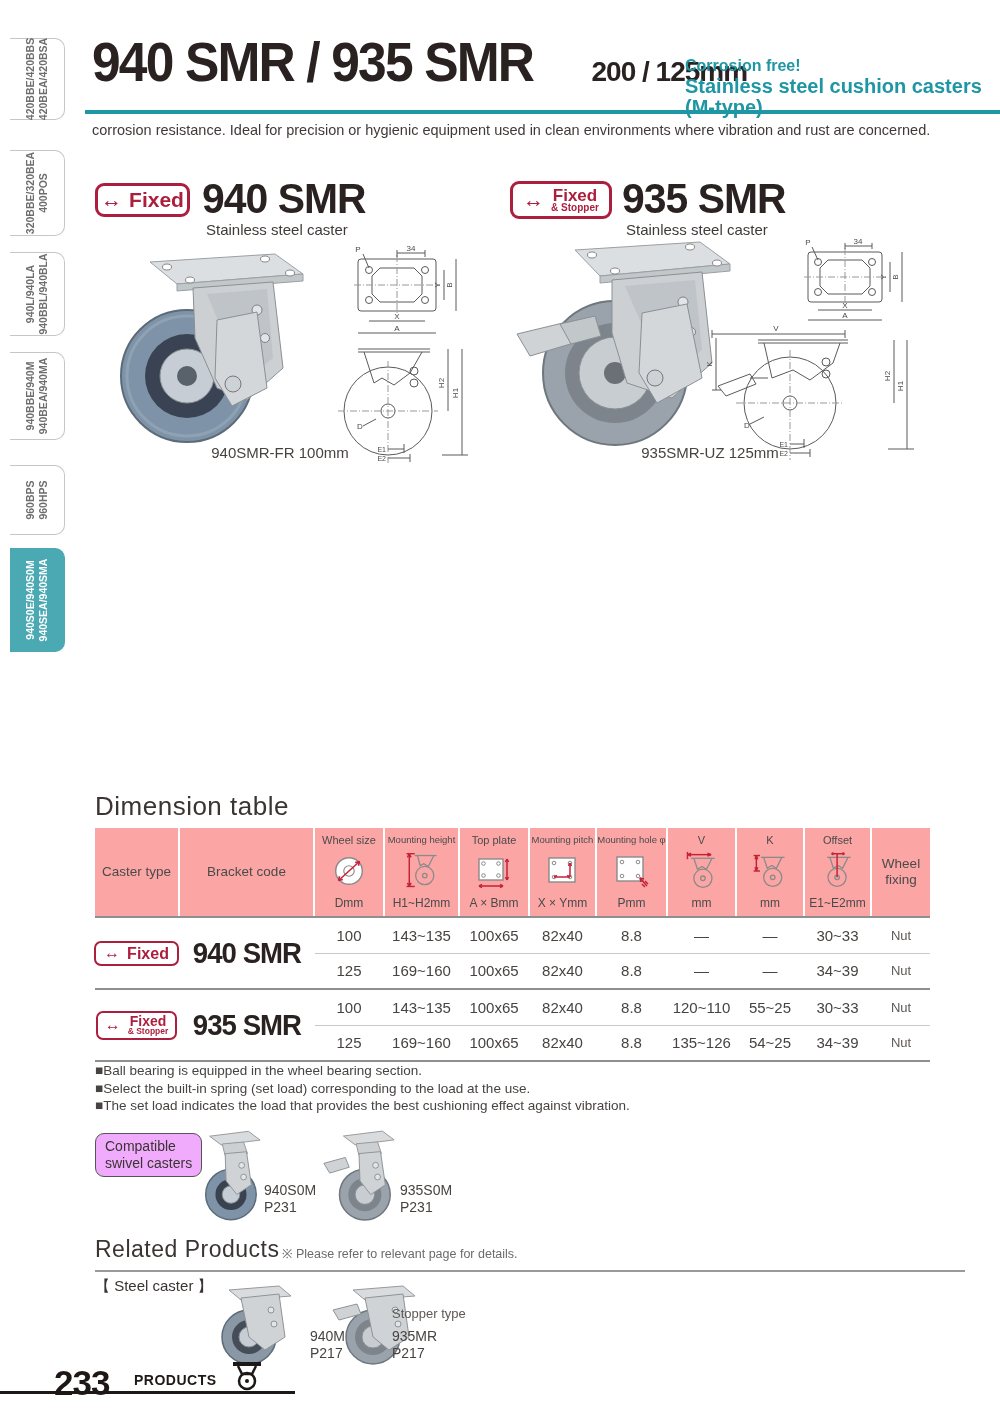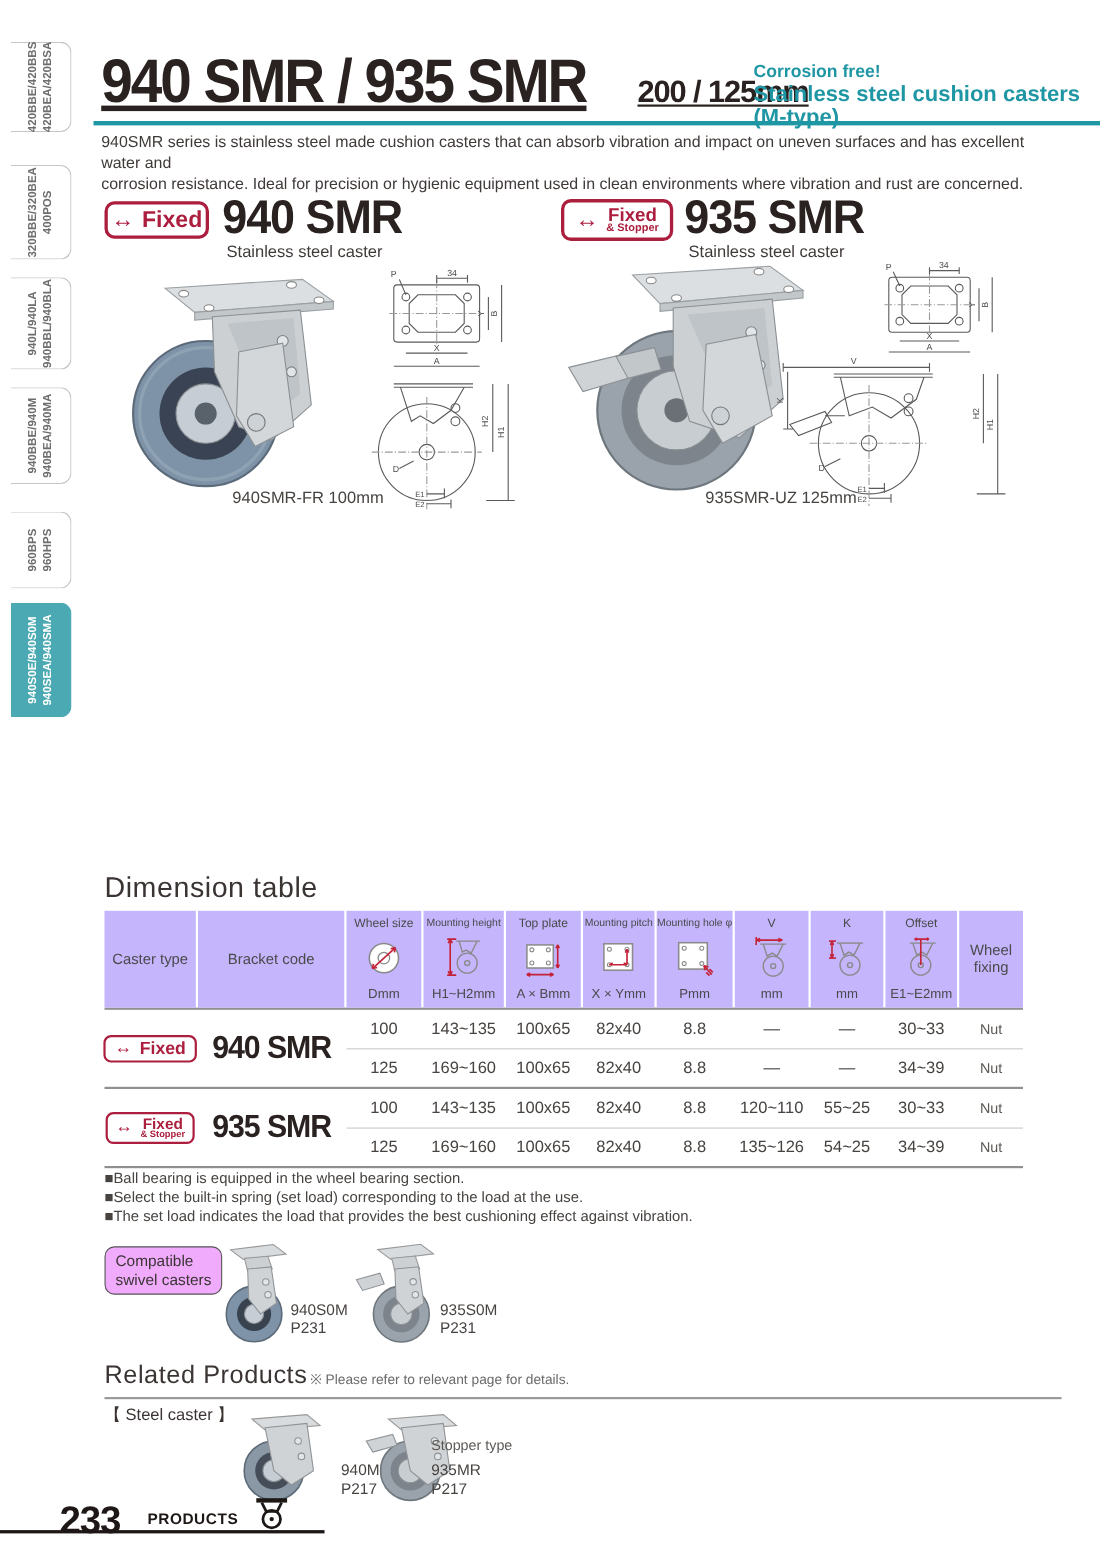--- a/index.html
+++ b/index.html
@@ -10,21 +10,21 @@
   
   .tab{position:absolute;left:10px;width:55px;background:#fff;
        border:1px solid #c6c6c6;border-left:none;border-radius:0 10px 10px 0;box-sizing:border-box;}
   .tab .vt{position:absolute;left:50%;top:50%;
        transform:translate(-50%,-50%) rotate(-90deg);white-space:nowrap;
        font-size:10.5px;font-weight:700;color:#6d6d6d;line-height:13px;text-align:center;}
   .tab.active{background:#4ba9b3;border-color:#4ba9b3;}
   .tab.active .vt{color:#fff;}
 
   
-  .titlerow{left:92px;top:44px;display:flex;align-items:flex-end;gap:8px;text-decoration:underline;}
+  .titlerow{left:92px;top:32px;display:flex;align-items:flex-end;gap:20px;}
   .h-title{font-size:56px;font-weight:800;letter-spacing:-2px;line-height:60px;
            transform:scaleX(.92);transform-origin:left bottom;white-space:nowrap;color:#2a2220;}
   .h-size{font-size:28px;font-weight:800;letter-spacing:-1px;padding-bottom:4px;color:#2a2220;white-space:nowrap;}
   .tagline{left:685px;top:55px;color:#1f96a4;font-weight:700;line-height:21px;}
   .tagline .t1{font-size:16px;}
   .tagline .t2{font-size:20px;}
   .teal-rule{left:85px;top:110px;width:915px;height:4px;background:#1f96a4;}
   .desc{left:92px;top:121px;width:855px;font-size:14.5px;color:#3f3a38;line-height:19px;}
 
   
@@ -37,21 +37,21 @@
   .prod-name{font-size:43px;font-weight:800;letter-spacing:-1px;transform:scaleX(.95);
              transform-origin:left top;white-space:nowrap;color:#2a2220;}
   .prod-sub{font-size:15px;color:#3f3a38;}
   .caption{font-size:15px;color:#474340;text-align:center;width:240px;}
 
   
   .dt-title{left:95px;top:791px;font-size:26px;font-weight:400;color:#3a3433;letter-spacing:.5px;}
   .dimtable{left:95px;top:828px;width:835px;}
   .thead,.tgroup{display:grid;grid-template-columns:83px 133px 68px 73px 68px 65px 69px 67px 66px 65px 58px;column-gap:2px;}
   .thead{height:88px;border-bottom:2px solid #8f8f8f;}
-  .th{background:#c4b5fd;display:flex;flex-direction:column;align-items:center;
+  .th{background:#fca5a5;display:flex;flex-direction:column;align-items:center;
       justify-content:space-between;padding:6px 1px;color:#4a4a4a;box-sizing:border-box;}
   .th .lbl{font-size:11px;white-space:nowrap;}
   .th .lblsm{font-size:9.5px;white-space:nowrap;}
   .th .sub{font-size:12px;white-space:nowrap;}
   .th.center{justify-content:center;font-size:13.5px;line-height:16px;text-align:center;}
   .tgroup{grid-auto-rows:35px;position:relative;}
   .tgroup.first{border-bottom:2px solid #8f8f8f;}
   .tbody-wrap{border-bottom:2px solid #8f8f8f;}
   .td{display:flex;align-items:center;justify-content:center;font-size:15px;color:#474340;}
   .td.nut{font-size:13px;color:#5d5955;}
@@ -112,21 +112,20 @@
   <div class="abs titlerow">
     <div class="h-title">940 SMR / 935 SMR</div>
     <div class="h-size">200 / 125mm</div>
   </div>
   <div class="abs tagline">
     <div class="t1">Corrosion free!</div>
     <div class="t2">Stainless steel cushion casters (M-type)</div>
   </div>
   <div class="abs teal-rule"></div>
   <div class="abs desc">
-    <div>940SMR series is stainless steel made cushion casters that can absorb vibration and impact on uneven surfaces and has excellent water and</div>
     <div>corrosion resistance. Ideal for precision or hygienic equipment used in clean environments where vibration and rust are concerned.</div>
   </div>
 </header>
 
 <section>
   <div class="abs badge" style="left:95px;top:183px;width:95px;height:34px;">
     <span class="arr">↔</span>
     <span class="bl">Fixed</span>
   </div>
   <div class="abs prod-name" style="left:202px;top:174px;">940 SMR</div>

